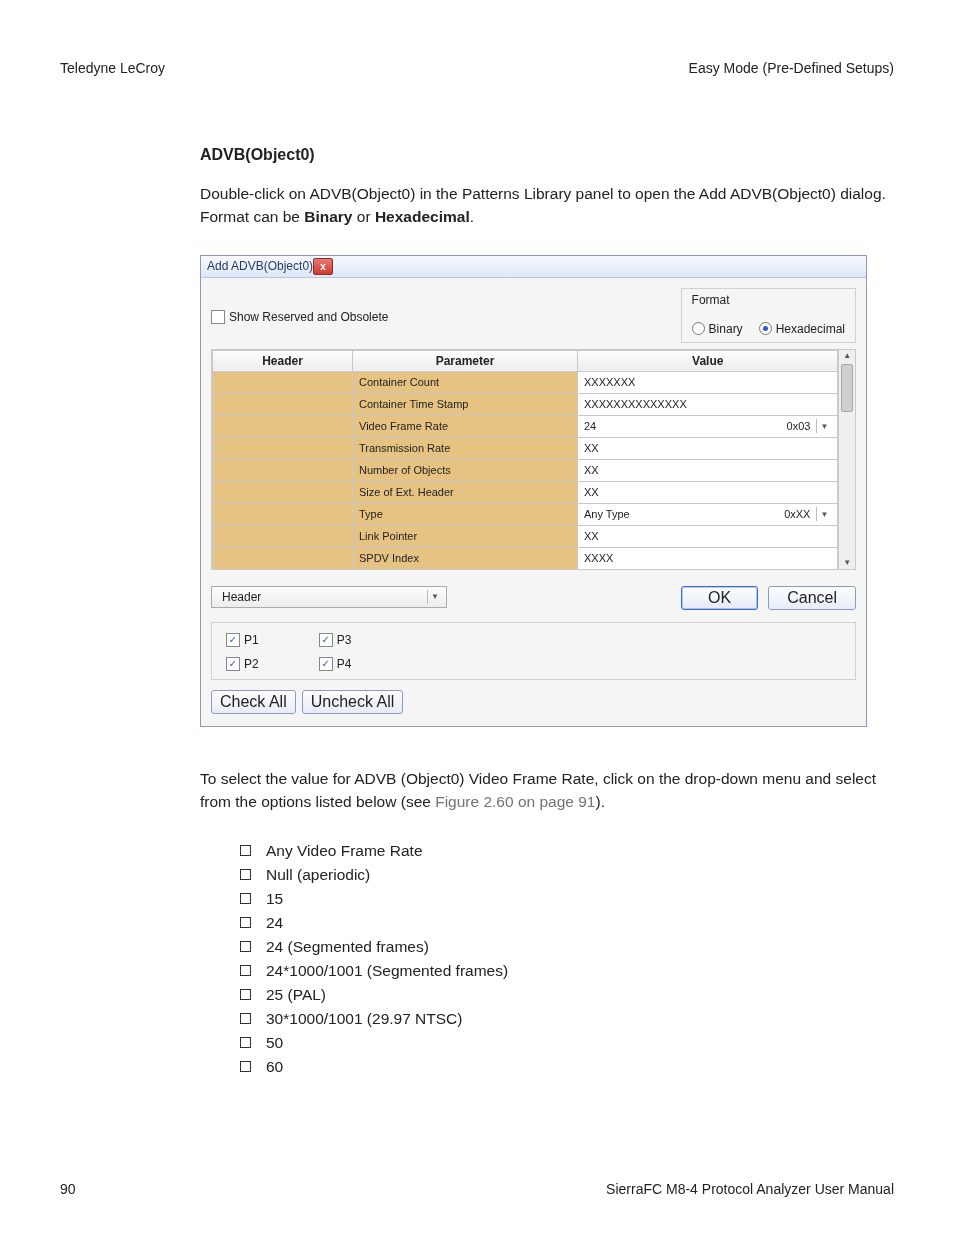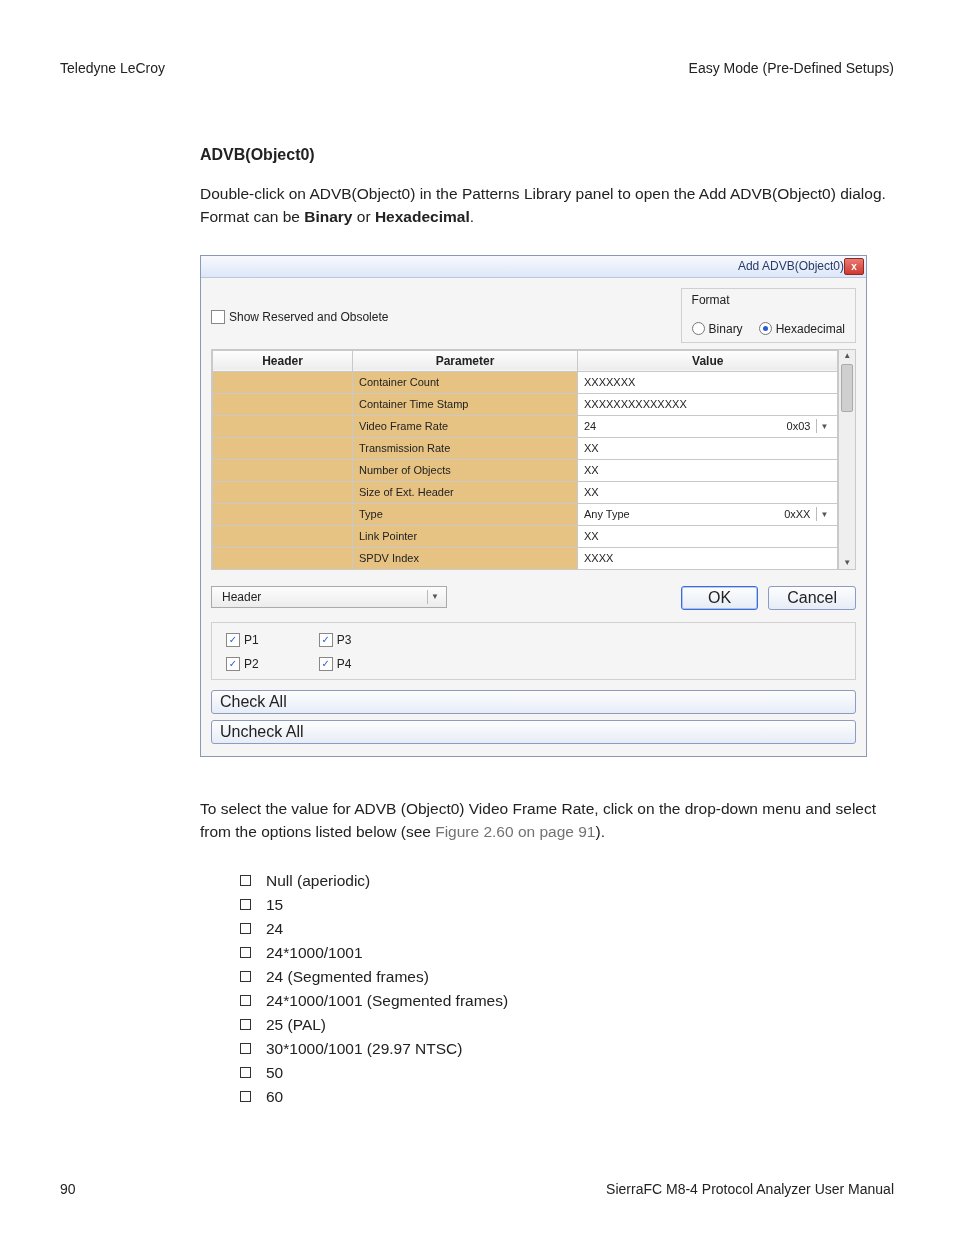--- a/index.html
+++ b/index.html
@@ -42,21 +42,21 @@
     background: linear-gradient(#fefefe,#f3f3f3);
     font-family: "Segoe UI", Tahoma, sans-serif;
     font-size: 12px;
     color: #222;
     width: 665px;
   }
   .titlebar {
     background: linear-gradient(#f7f9fe,#dde7f8);
     border-bottom: 1px solid #bac7de;
     display: flex;
-    justify-content: flex-end;
+    justify-content: flex-start;
     align-items: center;
     padding: 2px 2px 2px 6px;
   }
   .titlebar .title { color: #283a66; font-weight: 400; }
   .close-btn {
     width: 18px; height: 15px;
     background: linear-gradient(#e97a74,#cf3a2f);
     border: 1px solid #8f2a23;
     border-radius: 2px;
     color: #fff;
@@ -149,21 +149,21 @@
   .port-grid {
     border:1px solid #d0d0d0; padding: 10px 14px 8px 14px; margin-top: 12px;
     display:flex; gap: 60px;
   }
   .port-col { display:flex; flex-direction:column; gap: 10px; }
   .chk { display:flex; align-items:center; gap:4px; }
   .chk .cbx {
     width:12px; height:12px; border:1px solid #888; background:#fff;
     display:flex; align-items:center; justify-content:center; color:#2a5bd7; font-size:10px; line-height:1;
   }
-  .btn-row { display:flex; gap:6px; margin-top:10px;flex-direction:column; }
+  .btn-row { display:flex; gap:6px; margin-top:10px; }
 
   
   ul.square {
     list-style: none;
     margin: 0 0 0 180px;
     padding: 0;
   }
   ul.square li {
     font-size: 15.5px;
     line-height: 1.55;
@@ -397,24 +397,24 @@
         <span class="btn small">Uncheck All</span>
       </div>
     </div>
   </div>
 
   <p class="body-text">
     <span>To select the value for ADVB (Object0) Video Frame Rate, click on the drop-down menu and select from the options listed below (see </span><span class="link">Figure 2.60 on page 91</span><span>).</span>
   </p>
 
   <ul class="square" id="options-list">
+      <li>Any Video Frame Rate</li>
       <li>Null (aperiodic)</li>
       <li>15</li>
       <li>24</li>
-      <li>24*1000/1001</li>
       <li>24 (Segmented frames)</li>
       <li>24*1000/1001 (Segmented frames)</li>
       <li>25 (PAL)</li>
       <li>30*1000/1001 (29.97 NTSC)</li>
       <li>50</li>
       <li>60</li>
     </ul>
 
   <div class="footer-row">
     <span>90</span>

